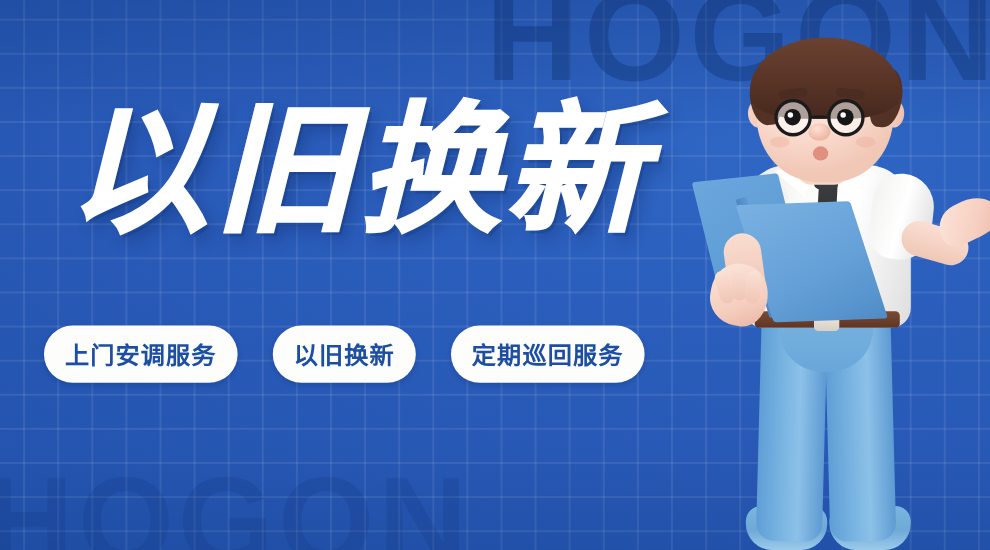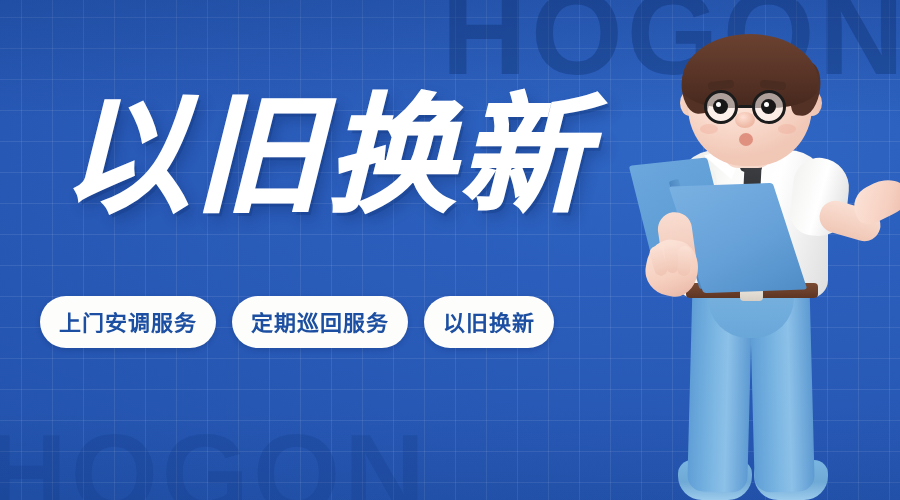--- a/index.html
+++ b/index.html
@@ -85,21 +85,21 @@
   
   .pill-rows {
     position: absolute;
     left: 40px;
     top: 296px;
     width: 640px;
   }
   .pill-row {
     display: flex;
     align-items: flex-end;
-    gap: 16px;
+    gap: 32px;
     margin-bottom: 16px;
   }
   .pill-row.row-2 { padding-left: 38px; }
   .pill {
     background: #fdfdfb;
     color: #1c4fa1;
     font-size: 22px;
     font-weight: 700;
     letter-spacing: 0.045em;
     padding: 9px 19px 11px;
@@ -395,18 +395,18 @@
     <div class="pupil-hi hi-r"></div>
     <div class="nose"></div>
     <div class="mouth"></div>
   </div>
 
   <div class="headline">以旧换新</div>
 
   <div class="pill-rows">
     <div class="pill-row row-1">
       <span class="pill">上门安调服务</span>
+      <span class="pill">以旧换新</span>
       <span class="pill">定期巡回服务</span>
-      <span class="pill">以旧换新</span>
     </div>
   </div>
 
 </div>
 
 </body></html>

